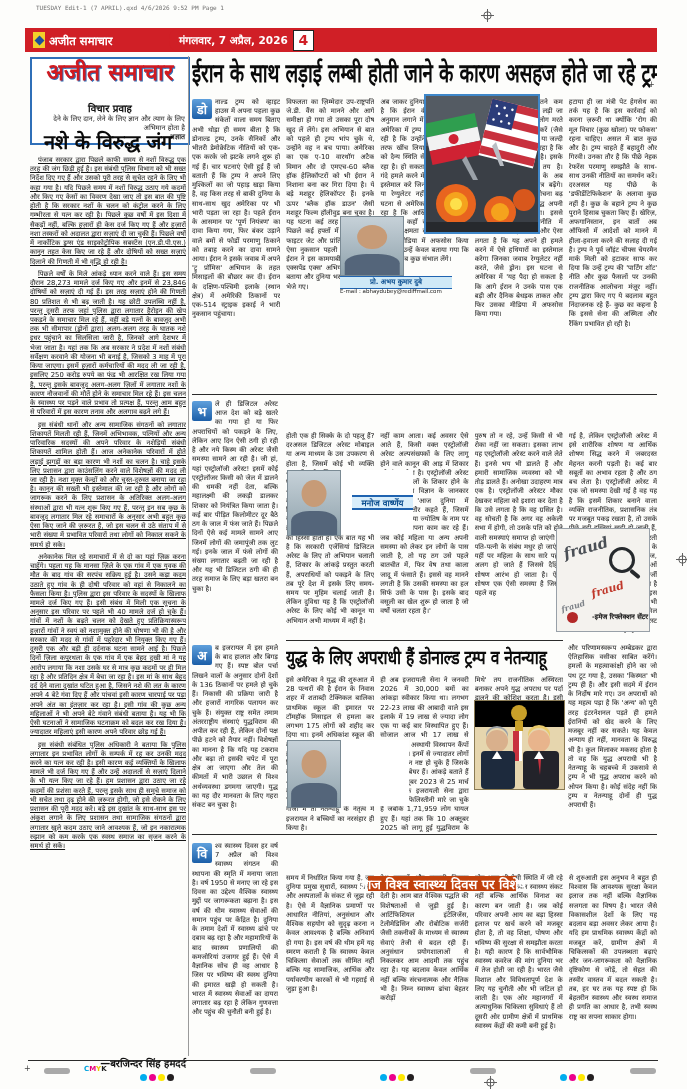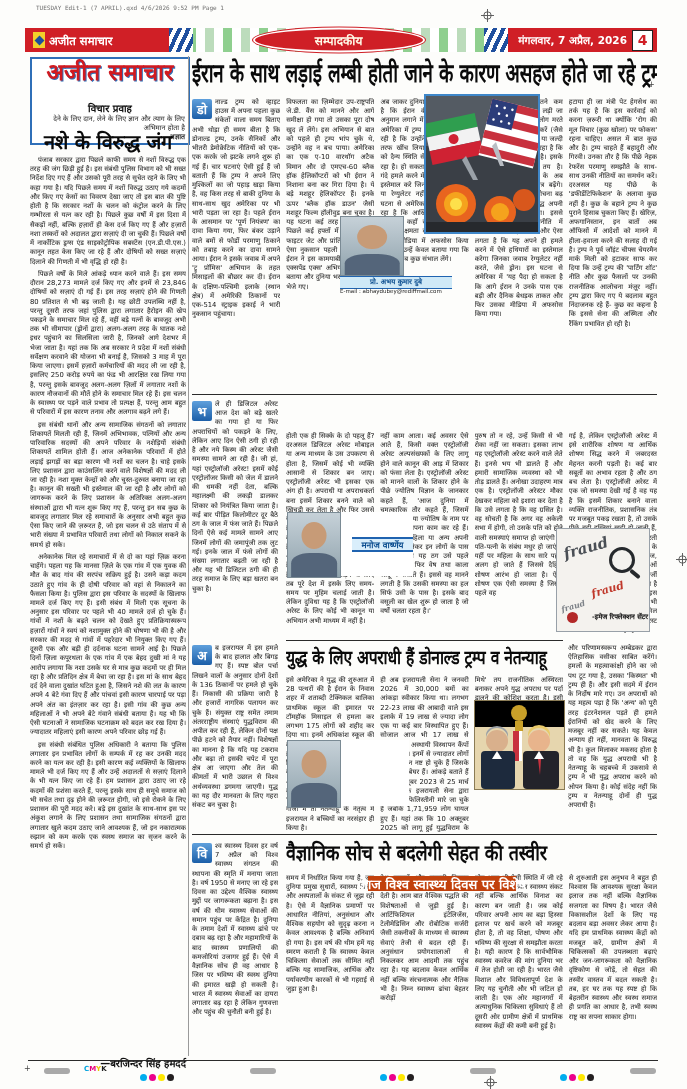--- a/index.html
+++ b/index.html
@@ -93,38 +93,35 @@
   <span class="abs plus" style="left:31px;top:80px;">+</span>
   <span class="abs plus" style="left:648px;top:80px;">+</span>
 
   <div class="abs band" style="left:25px;top:28px;width:632px;height:24px;">
     <div class="band-left">
       <span class="diamond-box">
           <span class="diamond"></span>
         </span>
       <span class="band-title">अजीत समाचार</span>
     </div>
-    <div class="band-mid">
-      <div class="oval">सम्पादकीय</div>
-    </div>
     <div class="band-right">
       <span class="band-date">मंगलवार, 7 अप्रैल, 2026</span>
       <span class="pageno">4</span>
     </div>
   </div>
 
   <div class="abs mast" style="left:30px;top:57px;width:150px;">
     <div class="mast-title">अजीत समाचार</div>
     <div class="mast-sub">विचार प्रवाह</div>
     <div class="mast-quote">देने के लिए दान, लेने के लिए ज्ञान और त्याग के लिए अभिमान होता है</div>
     <div class="mast-quote mast-quote-author">—अज्ञात</div>
   </div>
 
   <div class="abs head" style="left:30px;top:128px;width:156px;font-size:20px;text-align:center;">नशे के विरुद्ध जंग</div>
-  <div class="abs body-text" style="left:30px;top:156px;width:156px;height:870px;overflow:hidden;">
+  <div class="abs body-text" style="left:30px;top:156px;width:156px;height:870px;overflow:hidden;text-decoration:underline;">
     <p>पंजाब सरकार द्वारा पिछले काफी समय से नशों विरुद्ध एक तरह की जंग छिड़ी हुई है। इस संबंधी पुलिस विभाग को भी सख्त निर्देश दिए गए हैं और उसको पूरी तरह से सुचेत रहने के लिए भी कहा गया है। यदि पिछले समय में नशों विरुद्ध उठाए गये कदमों और किए गए केसों का विवरण देखा जाए तो इस बात की पुष्टि होती है कि सरकार नशों के चलन को कंट्रोल करने के लिए गम्भीरता से यत्न कर रही है। पिछले कुछ वर्षों में इस दिशा में सैकड़ों नहीं, बल्कि हज़ारों ही केस दर्ज किए गए हैं और हज़ारों नशा तस्करों को अदालत द्वारा सज़ाएं दी जा चुकी हैं। पिछले वर्षों में नार्कोटिक ड्रग्स एंड साइकोट्रोपिक सबस्टेंस (एन.डी.पी.एस.) कानून तहत केस किए जा रहे हैं और दोषियों को सख्त सज़ाएं दिलाने की गिणती में भी वृद्धि हो रही है।</p>
     <p>पिछले वर्षों के मिले आंकड़े ध्यान करने वाले हैं। इस समय दौरान 28,273 मामले दर्ज किए गए और इनमें से 23,846 दोषियों को सज़ाएं दी गई हैं। इस तरह सज़ाएं होने की गिणती 80 प्रतिशत से भी बढ़ जाती है। यह छोटी उपलब्धि नहीं है, परन्तु दूसरी तरफ जहां पुलिस द्वारा लगातार हैरोइन की खेप पकड़ने के समाचार मिल रहे हैं, वहीं बड़े यत्नों के बावजूद अभी तक भी सीमापार (ड्रोनों द्वारा) अलग-अलग तरह के घातक नशे इधर पहुंचाने का सिलसिला जारी है, जिनको आगे देशभर में भेजा जाता है। यहां तक कि अब सरकार ने प्रदेश में नशों संबंधी सर्वेक्षण करवाने की योजना भी बनाई है, जिसको 3 माह में पूरा किया जाएगा। इसमें हज़ारों कर्मचारियों की मदद ली जा रही है, इसलिए 250 करोड़ रुपये का फंड भी आरक्षित रख लिया गया है, परन्तु इसके बावजूद अलग-अलग ज़िलों में लगातार नशों के कारण नौजवानों की मौतें होने के समाचार मिल रहे हैं। इस चलन के स्वास्थ्य पर पड़ने वाले प्रभाव तो प्रत्यक्ष हैं, परन्तु आम बहुत से परिवारों में इस कारण तनाव और अलगाव बढ़ने लगे हैं।</p>
     <p>इस संबंधी थानों और अन्य सामाजिक संगठनों को लगातार शिकायतें मिलती रही हैं, जिनमें अभिभावक, पत्नियों और अन्य पारिवारिक सदस्यों की अपने परिवार के नशेड़ियों संबंधी शिकायतें शामिल होती हैं। आज अनेकानेक परिवारों में होते लड़ाई झगड़ों का बड़ा कारण भी नशों का चलन है। चाहे इसके लिए प्रशासन द्वारा काउंसलिंग करने वाले विशेषज्ञों की मदद ली जा रही है। नशा मुक्त केन्द्रों को और चुस्त-दुरुस्त बनाया जा रहा है। कानून की सख्ती भी इस्तेमाल की जा रही है और लोगों को जागरूक करने के लिए प्रशासन के अतिरिक्त अलग-अलग संस्थाओं द्वारा भी यत्न शुरू किए गए हैं, परन्तु इन सब कुछ के बावजूद लगातार मिल रहे समाचारों के अनुसार अभी बहुत कुछ ऐसा किए जाने की ज़रूरत है, जो इस चलन से उठे संताप में से भारी संख्या में प्रभावित परिवारों तथा लोगों को निकाल सकने के समर्थ हो सके।</p>
     <p>अनेकानेक मिल रहे समाचारों में से दो का यहां ज़िक्र करना चाहेंगे। पहला यह कि मानसा ज़िले के एक गांव में एक युवक की मौत के बाद गांव की सरपंच सक्रिय हुई है। उसने कड़ा कदम उठाते हुए गांव के ही दोषी परिवार को वहां से निकालने का फैसला किया है। पुलिस द्वारा इस परिवार के सदस्यों के खिलाफ मामले दर्ज किए गए हैं। इसी संबंध में मिली एक सूचना के अनुसार इस परिवार पर पहले भी 40 मामले दर्ज हो चुके हैं। गांवों में नशों के बढ़ते चलन को देखते हुए प्रतिक्रियास्वरूप हज़ारों गांवों ने स्वयं को नशामुक्त होने की घोषणा भी की है और सरकार की मदद से गांवों में पहरेदार भी नियुक्त किए गए हैं। दूसरी एक और बड़ी ही दर्दनाक घटना सामने आई है। पिछले दिनों ज़िला कपूरथला के एक गांव में एक बेहद दुखी मां ने यह आरोप लगाया कि नशा उसके घर से मात्र कुछ कदमों पर ही मिल रहा है और प्रतिदिन क्षेत्र में बेचा जा रहा है। इस मां के साथ बेहद दर्द देने वाला दुखांत घटित हुआ है, जिसने नशे की लत के कारण अपने 4 बेटे गंवा दिए हैं और पांचवां इसी कारण चारपाई पर पड़ा अपने अंत का इंतज़ार कर रहा है। इसी गांव की कुछ अन्य महिलाओं ने भी अपने बेटे गंवाने संबंधी बताया है। यह भी कि ऐसी घटनाओं ने सामाजिक घटनाक्रम को बदल कर रख दिया है। ज्यादातर महिलाएं इसी कारण अपने परिवार छोड़ गई हैं।</p>
     <p>इस संबंधी संबंधित पुलिस अधिकारी ने बताया कि पुलिस लगातार इन प्रभावित लोगों के सम्पर्क में रह कर उनकी मदद करने का यत्न कर रही है। इसी कारण कई व्यक्तियों के खिलाफ मामले भी दर्ज किए गए हैं और उन्हें अदालतों से सज़ाएं दिलाने के भी यत्न किए जा रहे हैं। हम प्रशासन द्वारा उठाए जा रहे कदमों की प्रशंसा करते हैं, परन्तु इसके साथ ही समूचे समाज को भी सचेत तथा दृढ़ होने की ज़रूरत होगी, जो इसे रोकने के लिए प्रशासन की पूरी मदद करे। बड़े इस दुखांत के साथ-साथ इस पर अंकुश लगाने के लिए प्रशासन तथा सामाजिक संगठनों द्वारा लगातार खुले कदम उठाए जाने आवश्यक हैं, जो इन नकारात्मक रुझान को कम करके एक स्वस्थ समाज का सृजन करने के समर्थ हो सकें।</p>
   </div>
   <div class="abs" style="left:30px;top:1032px;width:156px;font-weight:bold;font-size:10px;text-align:right;margin-top:24px;">—बरजिन्दर सिंह हमदर्द</div>
 
   <div class="abs vrule" style="left:188px;top:56px;height:1000px;"></div>
 
@@ -188,21 +185,21 @@
     <span class="dropcap">भ</span>
     <span>ले ही डिजिटल अरेस्ट आज देश को बड़े खतरे का गया हो या फिर अपराधियों को पकड़ने के लिए, लेकिन आए दिन ऐसी ठगी हो रही है और नये किस्म की अरेस्ट जैसी समस्या सामने आ रही है। जी हां, यहां एस्ट्रोलॉजी अरेस्ट! इसमें कोई एस्ट्रोलॉजर किसी को जेल में डालने की धमकी नहीं देता, बल्कि महालक्ष्मी की लकड़ी डालकर शिकार को नियंत्रित किया जाता है। कई बार पीड़ित किलोमीटर दूर बैठे ठग के जाल में फंस जाते हैं। पिछले दिनों ऐसे कई मामले सामने आए जिनमें लोगों की जमापूंजी तक लुट गई। इनके जाल में फंसे लोगों की संख्या लगातार बढ़ती जा रही है और यह भी डिजिटल ठगी की ही तरह समाज के लिए बड़ा खतरा बन चुका है।</span>
   </div>
   <div class="abs cols body-text" style="left:286px;top:432px;width:371px;height:206px;">
     <div class="col">होती एक ही सिक्के के दो पहलू हैं? दरअसल डिजिटल अरेस्ट मोबाइल या अन्य माध्यम के उस उपकरण से होता है, जिसमें कोई भी व्यक्ति आसानी से शिकार बन जाए। एस्ट्रोलॉजी अरेस्ट भी इसका एक अंग ही है। अपराधी या अपराधकर्ता बना इसमें शिकार बनने वाले को खिचड़ी कर लेता है और फिर उससे जबरन वसूली करता रहता है। लाइव होता है और एस्ट्रोलॉजी अरेस्ट भक्ति का हिस्सा होता है। एक बात यह भी है कि सरकारी एजेंसियां डिजिटल अरेस्ट के लिए तो अभियान चलाती हैं, शिकार के आंकड़े प्रस्तुत करती हैं, अपराधियों को पकड़ने के लिए तब पूरे देश में इसके लिए समय-समय पर मुहिम चलाई जाती है। लेकिन दुविधा यह है कि एस्ट्रोलॉजी अरेस्ट के लिए कोई भी कानून या अभियान अभी माध्यम में नहीं है।</div>
     <div class="col">नहीं काम आता। कई अवसर ऐसे आते हैं, किसी वक्त एस्ट्रोलॉजी अरेस्ट अल्पसंख्यकों के लिए लागू होने वाले कानून की आड़ में शिकार को फंसा लेता है। एस्ट्रोलॉजी अरेस्ट को मानने वालों के शिकार होने के पीछे ज्योतिष विज्ञान के जानकार कहते हैं, 'आज दुनिया में चमत्कारिक तौर कहते हैं, जिसमें भविष्यवक्ता या ज्योतिष के नाम पर ठगने वाले अपना काम कर रहे हैं। जब कोई महिला या अन्य अपनी समस्या को लेकर इन लोगों के पास जाती है, तो यह ठग उसे पहले बातचीत में, फिर वेष तथा काला जादू में फंसाते हैं। इससे वह मानने लगती है कि उसकी समस्या का हल सिर्फ उसी के पास है। इसके बाद वसूली का खेल शुरू हो जाता है जो वर्षों चलता रहता है।'</div>
     <div class="col">पुरुष तो न रहे, उन्हें किसी से भी रोका नहीं जा सकता। इसका लाभ यह एस्ट्रोलॉजी अरेस्ट करने वाले लेते हैं। इनसे भय भी डालते हैं और हमारी सामाजिक व्यवस्था को भी तोड़ डालते हैं। अनोखा उदाहरण मात्र एक है। एस्ट्रोलॉजी अरेस्टर मौका देखकर महिला को इशारा कर देता है कि उसे लगता है कि वह ग्रसित है। वह सोचती है कि अगर वह अकेली सभा में होगी, तो उसके पति को होने वाली समस्याएं समाप्त हो जाएंगी या पति-पत्नी के संबंध मधुर हो जाएंगे। यहीं पर महिला के साथ सारे पहलू अलग हो जाते हैं जिससे दैहिक शोषण आरंभ हो जाता है। ऐसा शोषण एक ऐसी समस्या है जिसमें पहले वह</div>
     <div class="col">गई है, लेकिन एस्ट्रोलॉजी अरेस्ट में इसे शारीरिक शोषण या आर्थिक शोषण सिद्ध करने में जबरदस्त मेहनत करनी पड़ती है। कई बार सबूतों का अभाव रहता है और ठग बच लेता है। एस्ट्रोलॉजी अरेस्ट में एक जो समस्या देखी गई है वह यह है कि इसमें शिकार बनाने वाला व्यक्ति राजनीतिक, प्रशासनिक तंत्र पर मजबूत पकड़ रखता है, तो उसके पीछे बड़ी हस्तियां खड़ी हो जाती हैं, जो उसे बचाने के सारे उपाय करती हैं। आज स्थिति यह है कि धर्म के नाम पर पाखंड करने वाले, ठगबाज, प्रलोभन देने वाले, तांत्रिक क्रियाओं के नाम पर लूटने वाले फर्जी एस्ट्रोलॉजर बन बैठे हैं। लगने लगा है कि अब जल्द ही सरकार भी इस ओर ध्यान देगी और इसे भी डिजिटल क्राइम में उसी तरह शामिल करेगी, जिस तरह से डिजिटल अरेस्ट के खिलाफ काम कर रही है।</div>
   </div>
 
-  <div class="abs card" style="left:287px;top:512px;width:126px;height:64px;gap:8px;">
+  <div class="abs card" style="left:287px;top:470px;width:126px;height:64px;gap:8px;">
     <div class="photo" style="width:52px;height:64px;"></div>
     <div style="flex:1;display:flex;align-items:center;padding-left:3px;">
       <div class="nameplate">मनोज वार्ष्णेय</div>
     </div>
   </div>
 
   <div class="abs fraudbox" style="left:556px;top:468px;width:92px;height:102px;">
     <span class="fraud-word" style="left:6px;top:10px;font-size:15px;color:#4a4f55;transform:rotate(-16deg);">fraud</span>
     <span class="fraud-word" style="left:34px;top:54px;font-size:11px;color:#c0392b;transform:rotate(-16deg);">fraud</span>
     <span class="fraud-word" style="left:4px;top:72px;font-size:8px;color:#7d8288;transform:rotate(-16deg);">fraud</span>
@@ -251,23 +248,20 @@
   </svg>
 
   <div class="abs body-text" style="left:568px;top:644px;width:89px;height:186px;overflow:hidden;">और परिणामस्वरूप अम्बेडकर द्वारा ऐतिहासिक वसीका साबित करेंगे। हमलों के महत्वाकांक्षी होने का जो पथ टूट गया है, उसका 'किस्मत' भी ट्रम्प ही हैं। और इसी सदमे में ईरान के निर्दोष मारे गए। उन अपराधों को यह महत्व पड़ा है कि 'अन्य' को पूरी तरह इंटरनेशनल पड़ते ही हमले ईरानियों को खेद करने के लिए मजबूर नहीं कर सकते। यह केवल अन्याय ही नहीं, मानवता के विरुद्ध भी है। कुल मिलाकर मकसद होता है तो वह कि युद्ध अपराधी भी है नेतन्याहू के चहबच्चे में उकसावे से ट्रम्प ने भी युद्ध अपराध करने को ओपन किया है। कोई संदेह नहीं कि ट्रम्प व नेतन्याहू दोनों ही युद्ध अपराधी हैं।</div>
 
   <div class="abs hrule" style="left:192px;top:834px;width:465px;"></div>
 
   <div class="abs body-text" style="left:192px;top:842px;width:86px;height:214px;overflow:hidden;">
     <span class="dropcap">वि</span>
     <span>श्व स्वास्थ्य दिवस हर वर्ष 7 अप्रैल को विश्व स्वास्थ्य संगठन की स्थापना की स्मृति में मनाया जाता है। वर्ष 1950 से मनाए जा रहे इस दिवस का उद्देश्य वैश्विक स्वास्थ्य मुद्दों पर जागरूकता बढ़ाना है। इस वर्ष की थीम स्वास्थ्य सेवाओं की समान पहुंच पर केंद्रित है। दुनिया के तमाम देशों में स्वास्थ्य ढांचे पर दबाव बढ़ रहा है और महामारियों के बाद स्वास्थ्य प्रणालियों की कमजोरियां उजागर हुई हैं। ऐसे में वैज्ञानिक सोच ही वह आधार है जिस पर भविष्य की स्वस्थ दुनिया की इमारत खड़ी हो सकती है। भारत में स्वास्थ्य सेवाओं का दायरा लगातार बढ़ रहा है लेकिन गुणवत्ता और पहुंच की चुनौती बनी हुई है।</span>
   </div>
-  <div class="abs" style="left:286px;top:838px;width:330px;height:30px;overflow:hidden;">
-    <div class="head" style="font-size:21px;transform:scaleX(0.85);transform-origin:0 50%;width:390px;">वैज्ञानिक सोच से बदलेगी सेहत की तस्वीर</div>
-  </div>
   <div class="abs cols body-text" style="left:286px;top:874px;width:371px;height:182px;">
     <div class="col">समय में निर्धारित किया गया है, जब दुनिया प्रमुख सुधारों, स्वास्थ्य विचार और अस्पतालों के संकट से जूझ रही है। ऐसे में वैज्ञानिक प्रमाणों पर आधारित नीतियां, अनुसंधान और वैश्विक सहयोग को सुदृढ़ करना न केवल आवश्यक है बल्कि अनिवार्य हो गया है। इस वर्ष की थीम हमें यह स्मरण कराती है कि स्वास्थ्य केवल चिकित्सा सेवाओं तक सीमित नहीं बल्कि यह सामाजिक, आर्थिक और पर्यावरणीय कारकों से भी गहराई से जुड़ा हुआ है।</div>
     <div class="col">देश कानूनों और प्रणाली विकास पालन को बनाने के रूप से दिखाई देती है। आम बात वैश्विक पद्धति की विशेषताओं से जुड़ी हुई है। आर्टिफिशियल इंटेलिजेंस, टेलीमेडिसिन और रोबोटिक सर्जरी जैसी तकनीकों के माध्यम से स्वास्थ्य सेवाएं तेजी से बदल रही हैं। अनुसंधान प्रयोगशालाओं से निकलकर आम आदमी तक पहुंच रहा है। यह बदलाव केवल आर्थिक नहीं बल्कि संरचनात्मक और नैतिक भी है। निम्न स्वास्थ्य ढांचा बेहतर करोड़ों</div>
     <div class="col">लोग आज भी ऐसी स्थिति में जी रहे हैं, जहां बीमारी केवल स्वास्थ्य संकट नहीं बल्कि आर्थिक विनाश का कारण बन जाती है। जब कोई परिवार अपनी आय का बड़ा हिस्सा इलाज पर खर्च करने को मजबूर होता है, तो वह शिक्षा, पोषण और भविष्य की सुरक्षा से समझौता करता है। यही कारण है कि सार्वभौमिक स्वास्थ्य कवरेज की मांग दुनिया भर में तेज होती जा रही है। भारत जैसे विशाल और विविधतापूर्ण देश के लिए यह चुनौती और भी जटिल हो जाती है। एक ओर महानगरों में अत्याधुनिक चिकित्सा सुविधाएं हैं तो दूसरी ओर ग्रामीण क्षेत्रों में प्राथमिक स्वास्थ्य केंद्रों की कमी बनी हुई है।</div>
     <div class="col">से शुरुआती इस अनुभव ने बहुत ही विश्वास कि आवश्यक सुरक्षा केवल इलाज तक नहीं बल्कि वैज्ञानिक सजगता का विषय है। भारत जैसे विकासशील देशों के लिए यह बदलाव बड़ा अवसर लेकर आया है। यदि हम प्राथमिक स्वास्थ्य केंद्रों को मजबूत करें, ग्रामीण क्षेत्रों में चिकित्सकों की उपलब्धता बढ़ाएं और जन-जागरूकता को वैज्ञानिक दृष्टिकोण से जोड़ें, तो सेहत की तस्वीर वास्तव में बदल सकती है। तब, हर घर तक यह स्पष्ट हो कि बेहतरीन स्वास्थ्य और स्वस्थ समाज ही प्रगति का आधार है, तभी स्वस्थ राष्ट्र का सपना साकार होगा।</div>
   </div>
   <div class="abs tag" style="left:368px;top:876px;width:148px;height:15px;">आज विश्व स्वास्थ्य दिवस पर विशेष</div>
 
 
   <div class="abs hrule" style="left:28px;top:1060px;width:630px;"></div>

